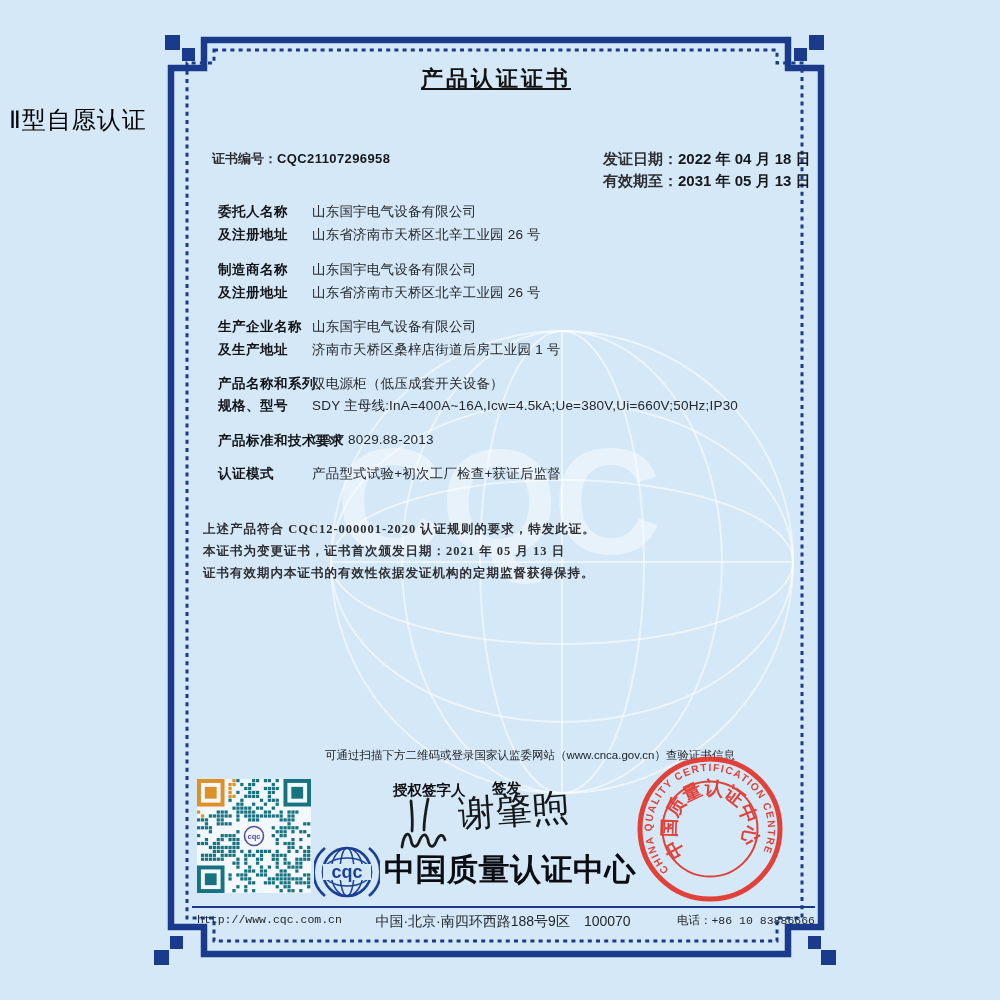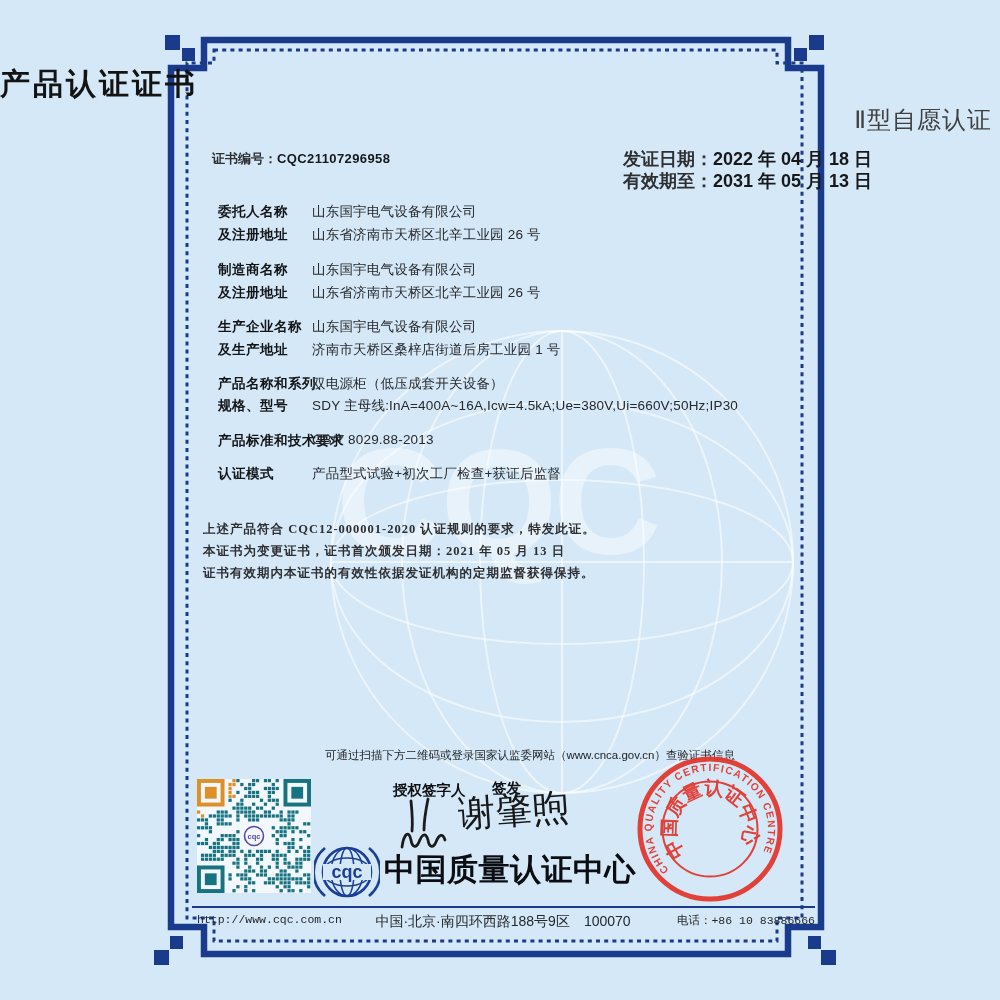--- a/index.html
+++ b/index.html
@@ -1,27 +1,27 @@
 <!DOCTYPE html>
 <html><head>
 <meta charset="utf-8">
 <style>
   html,body{margin:0;padding:0;}
   body{width:1000px;height:1000px;overflow:hidden;background:#d4e8f7;
        font-family:"Liberation Sans",sans-serif;position:relative;}
   .abs{position:absolute;}
   
-  .title{position:absolute;top:64px;left:0;width:992px;text-align:left;
-         font-size:30px;font-weight:800;letter-spacing:3px;color:#131313;}
-  .subtitle{position:absolute;top:104px;left:0;width:992px;text-align:right;
-         font-size:24px;font-weight:500;letter-spacing:1px;color:#404040;}
+  .title{position:absolute;top:64px;left:0;width:992px;text-align:center;
+         font-size:22px;font-weight:800;letter-spacing:3px;color:#131313;text-decoration:underline;}
+  .subtitle{position:absolute;top:104px;left:9px;width:992px;text-align:left;
+         font-size:24px;font-weight:500;letter-spacing:1px;color:#000000;}
   .kai{font-family:"Liberation Serif","DejaVu Serif",serif;font-weight:600;color:#2e2f33;}
   .certno{position:absolute;top:150px;left:212px;font-size:13px;}
   .certno .num{font-family:"Liberation Sans",sans-serif;font-weight:600;color:#16181c;letter-spacing:.4px;}
-  .dates{position:absolute;top:148px;left:603px;font-size:18px;line-height:22px;margin-left:20px;}
+  .dates{position:absolute;top:148px;left:603px;font-size:15px;line-height:22px;}
   .dates .val{font-weight:600;color:#16181c;}
   
   .flabel{position:absolute;left:218px;font-size:13.5px;font-weight:700;color:#121418;letter-spacing:.5px;}
   .fvalue{position:absolute;left:312px;font-size:13.5px;font-weight:500;color:#26282d;letter-spacing:.2px;}
   .stmt{position:absolute;left:203px;font-size:12.5px;letter-spacing:1px;margin-top:16px;}
   
   .note{position:absolute;top:748px;left:325px;font-size:11.5px;color:#1c1e22;}
   .sig-label{position:absolute;font-size:14.5px;font-weight:700;color:#101114;}
   .issuer-name{position:absolute;top:786px;left:458px;font-size:37px;font-weight:500;color:#17181a;
                transform:rotate(-4deg);font-family:"DejaVu Sans",sans-serif;}

